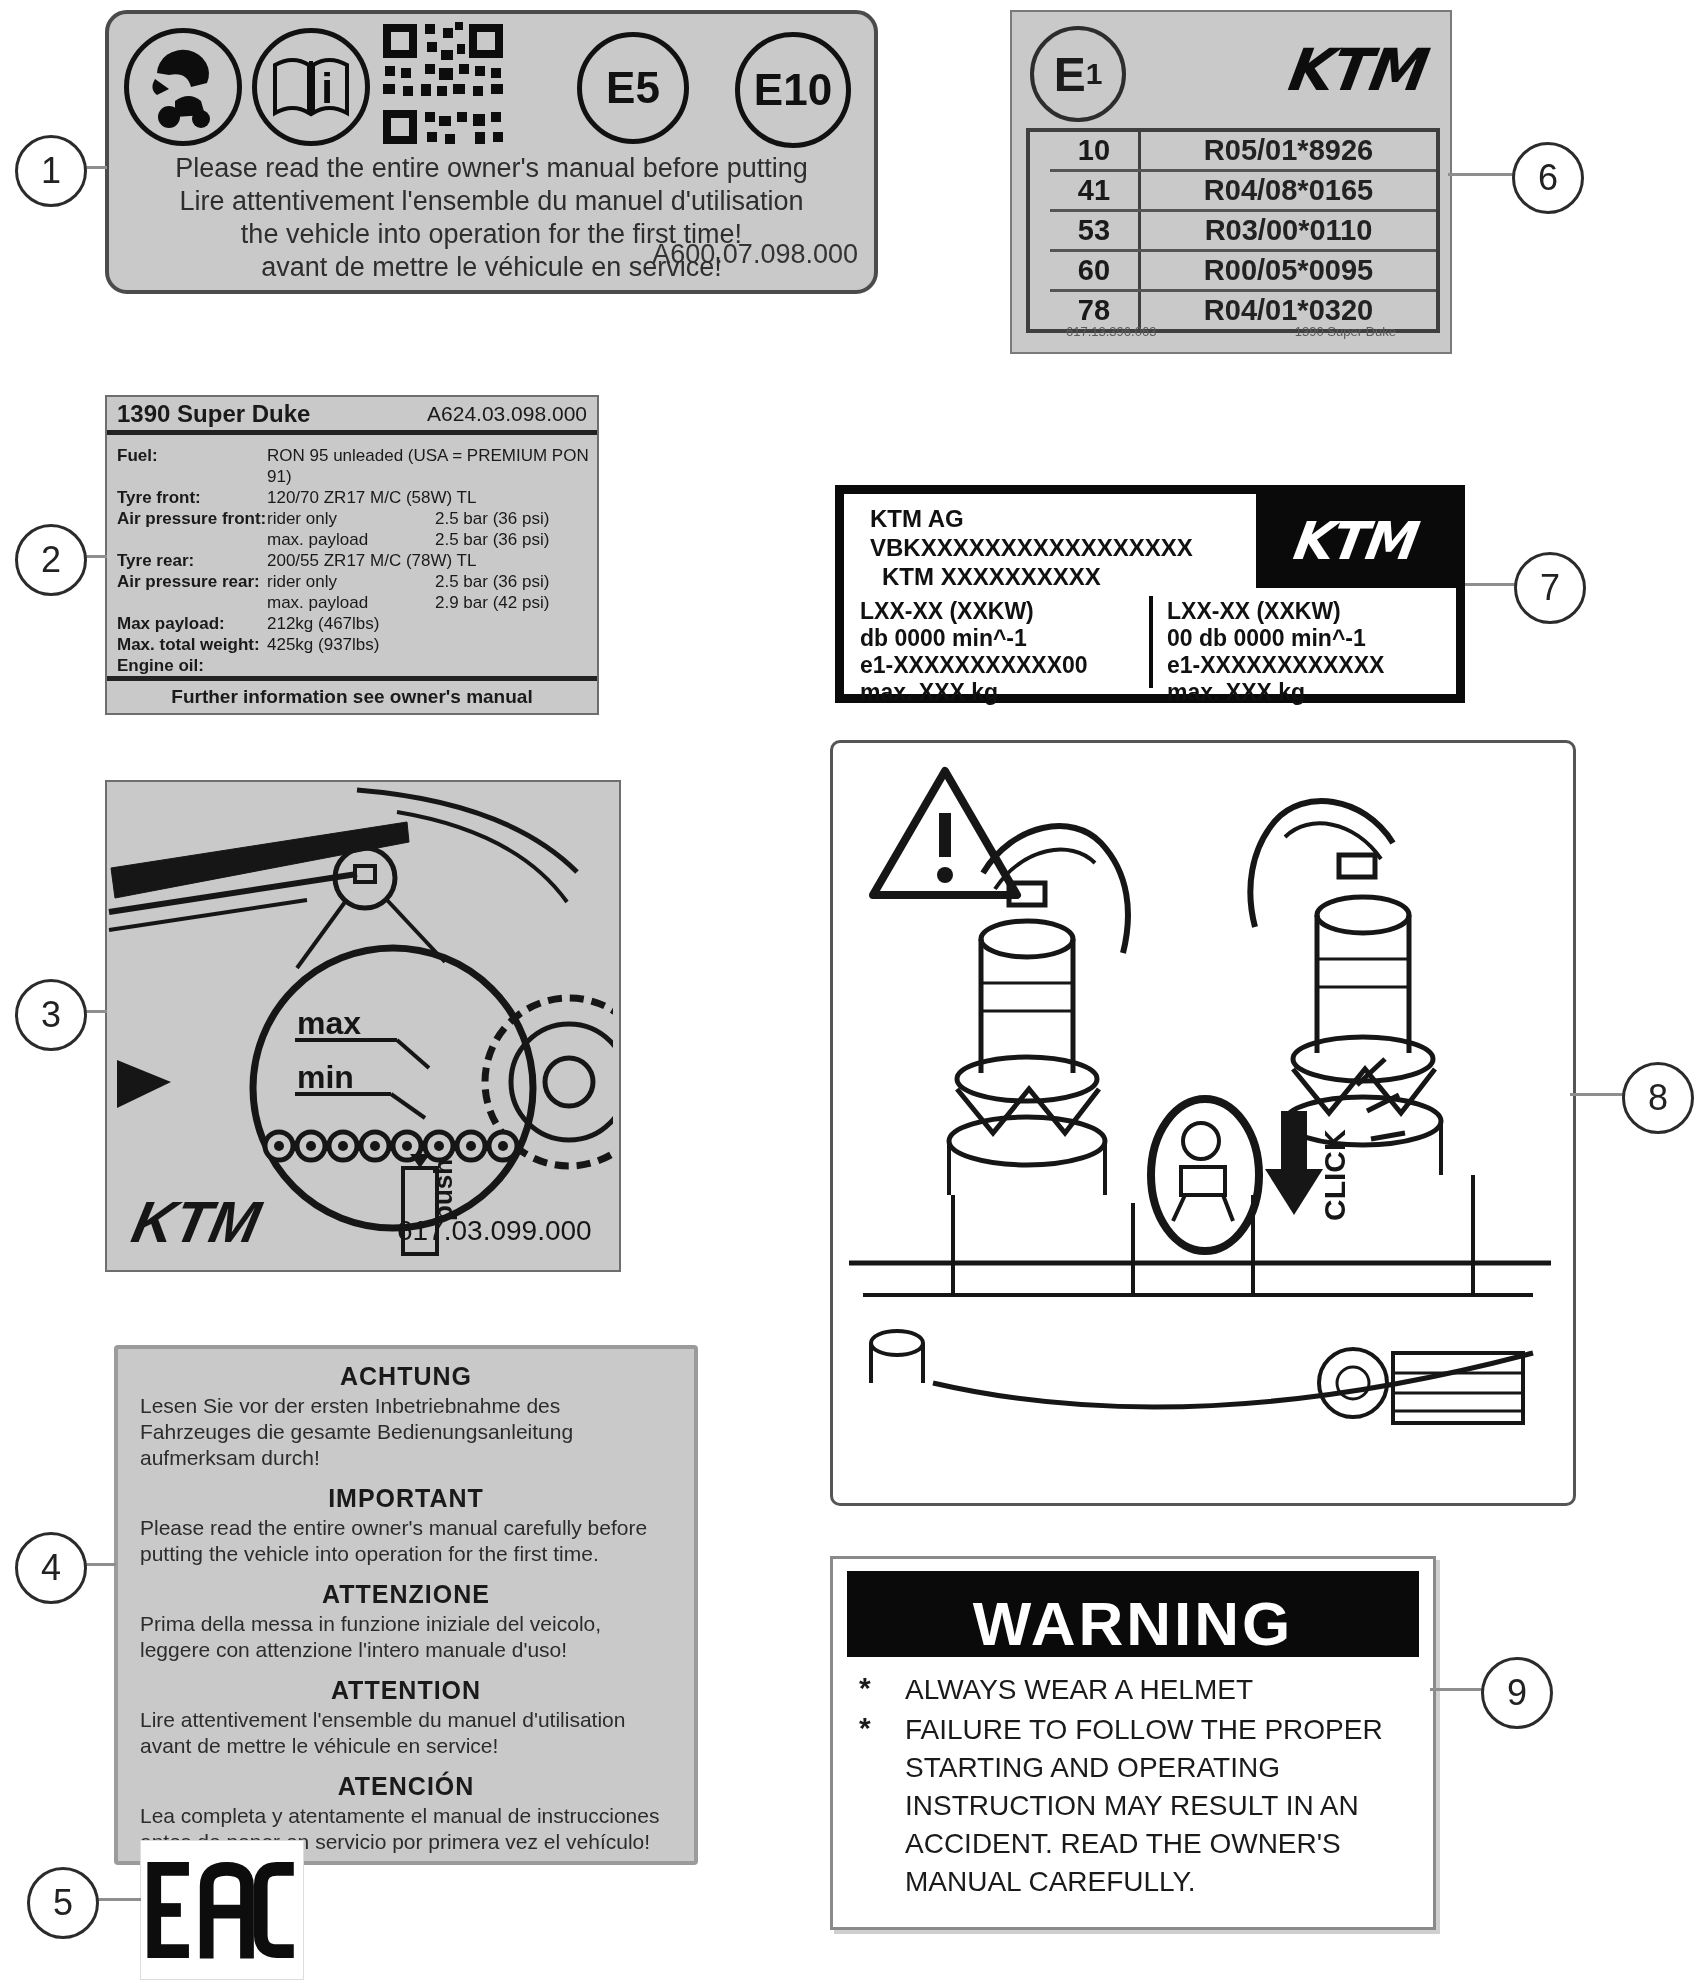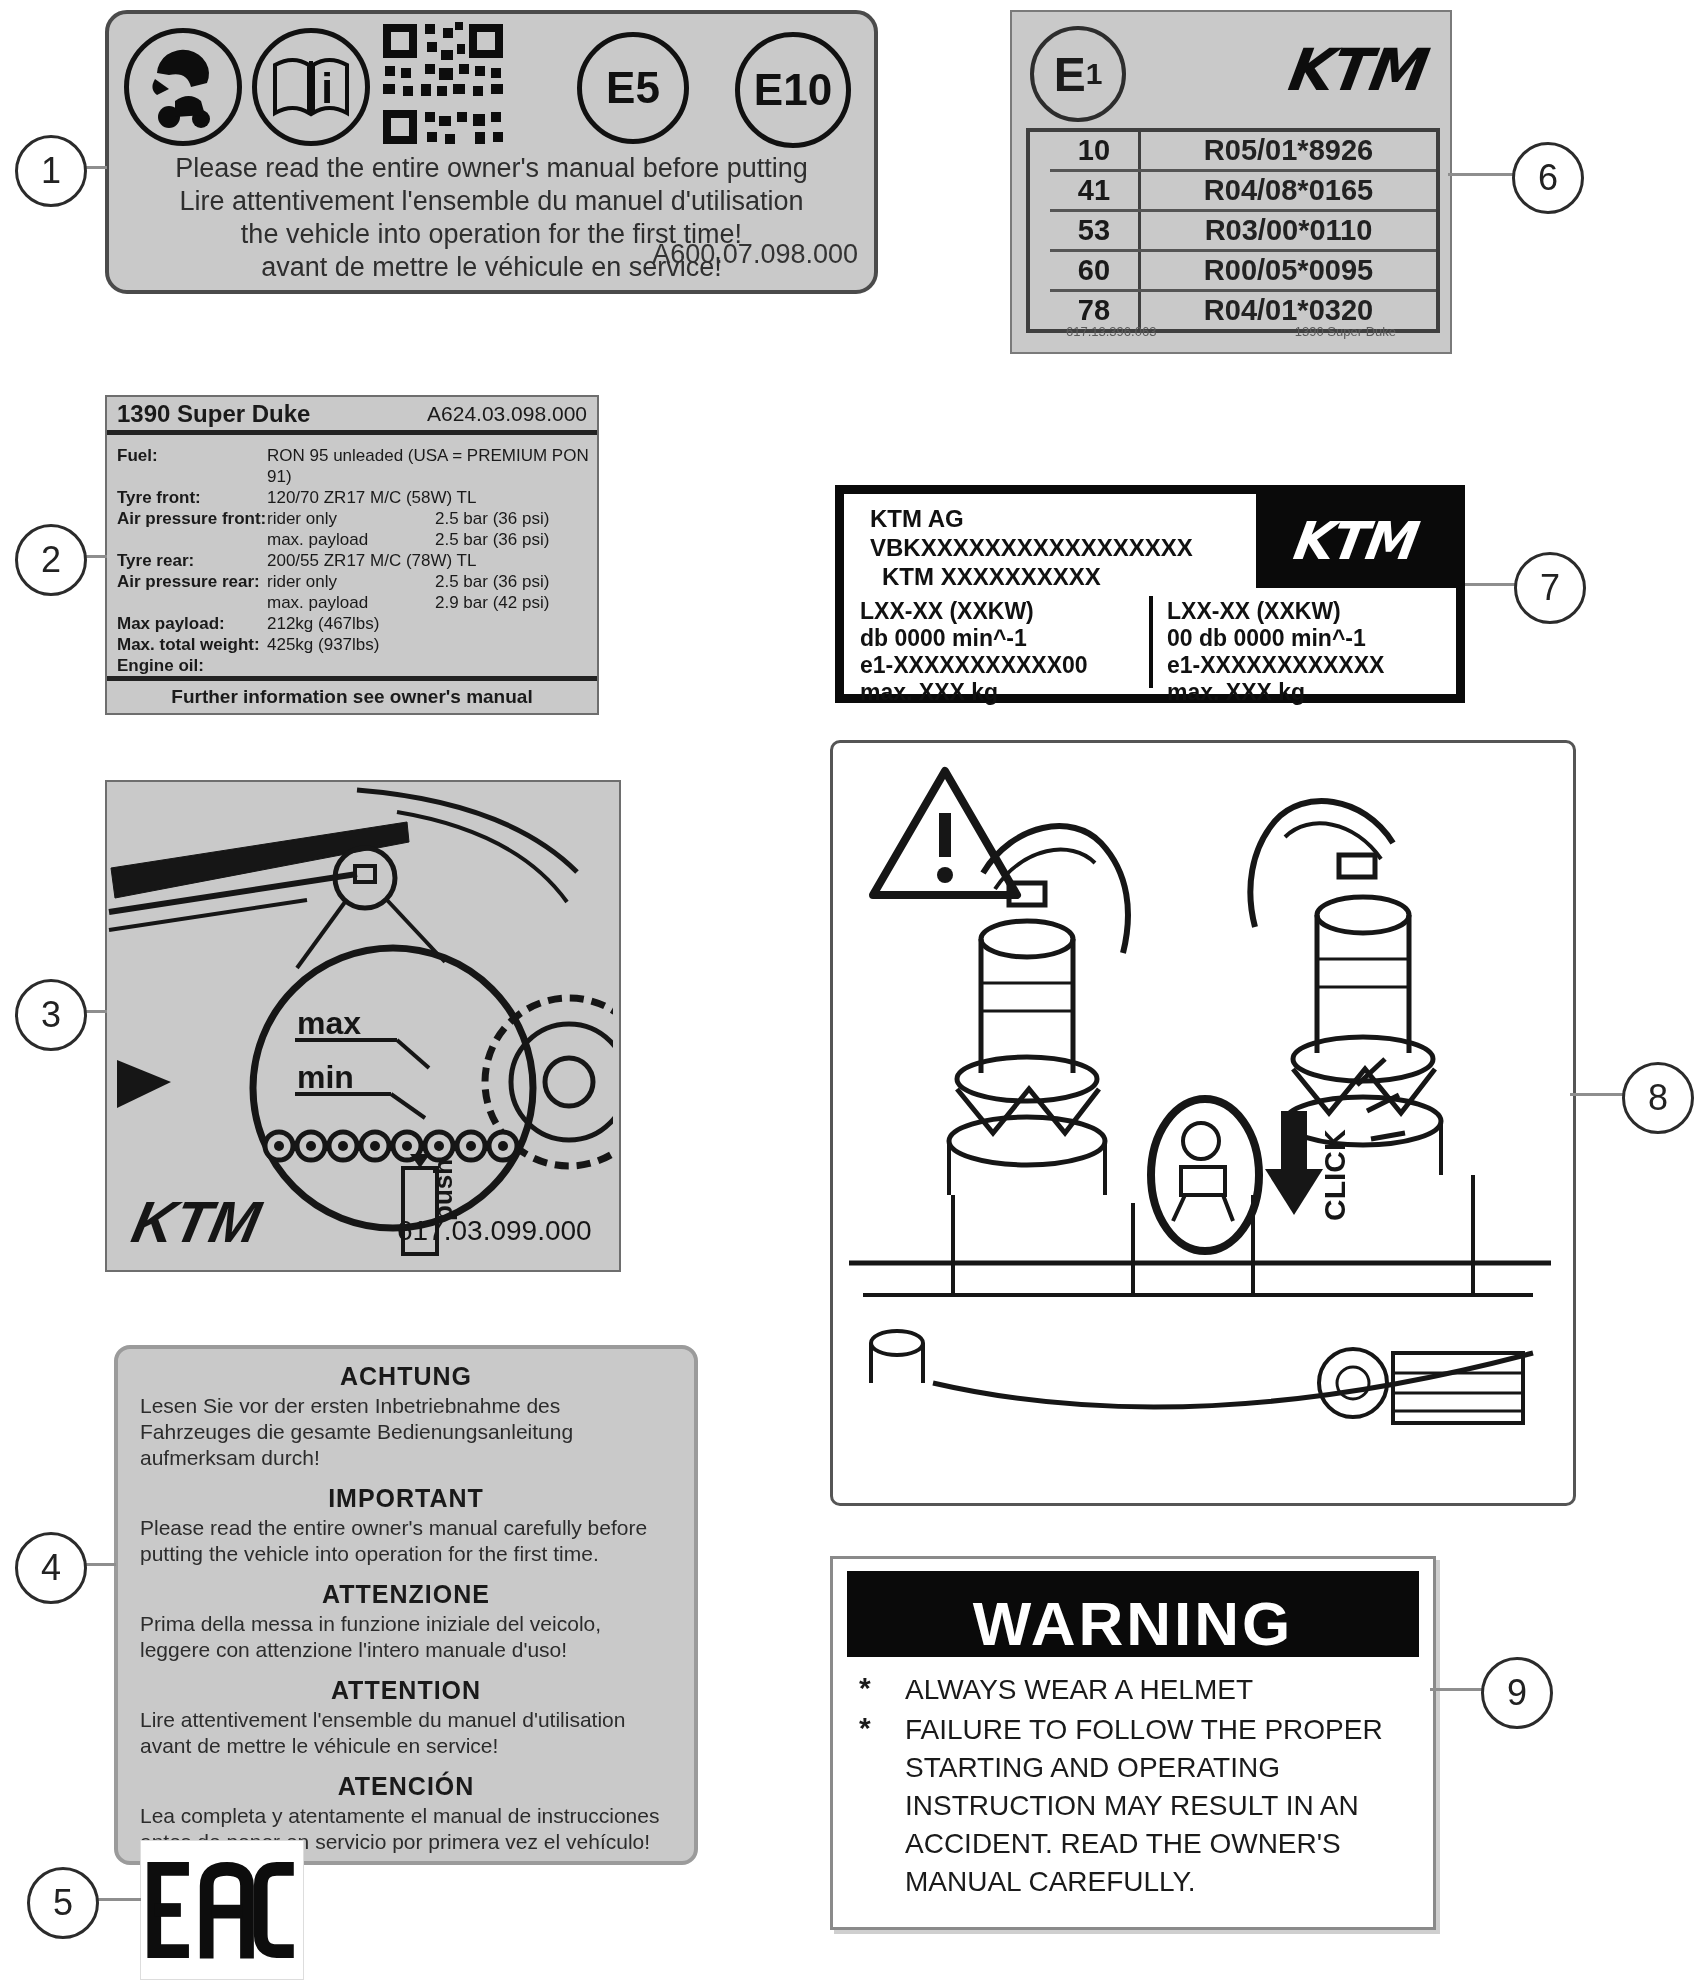--- a/index.html
+++ b/index.html
@@ -31,21 +31,21 @@
   .l2-body{position:absolute;left:10px;right:6px;top:48px;font-size:17px;line-height:21px;}
   .l2-row{display:flex;}
   .l2-lab{width:150px;font-weight:bold;flex:none;}
   .l2-v1{width:168px;flex:none;}
   .l2-v2{flex:1;}
   .l2-foot{position:absolute;left:0;right:0;bottom:0;height:32px;border-top:5px solid #222;
            display:flex;align-items:center;justify-content:center;font-weight:bold;font-size:19px;}
   
   .l3{left:105px;top:780px;width:512px;height:488px;border-width:2px;}
   
-  .l4{left:114px;top:1345px;width:576px;height:512px;border-radius:16px;border:4px solid #9b9b9b;}
+  .l4{left:114px;top:1345px;width:576px;height:512px;border-radius:4px;border:4px solid #9b9b9b;}
   .l4-sec{padding:0 22px;}
   .l4-h{text-align:center;font-weight:bold;font-size:25px;margin:13px 0 2px 0;letter-spacing:1px;}
   .l4-b{font-size:21px;line-height:26px;color:#2c2c2c;}
   
   .l5{left:140px;top:1840px;width:162px;height:138px;background:#fff;border:1px solid #ddd;
       display:flex;align-items:center;justify-content:center;}
   
   .l6{left:1010px;top:10px;width:438px;height:340px;border-width:2px;border-color:#7a7a7a;}
   .l6-e1{position:absolute;left:18px;top:14px;width:88px;height:88px;border:4px solid #2d2d2d;border-radius:50%;
          display:flex;align-items:center;justify-content:center;font-size:48px;font-weight:bold;color:#1c1c1c;}

